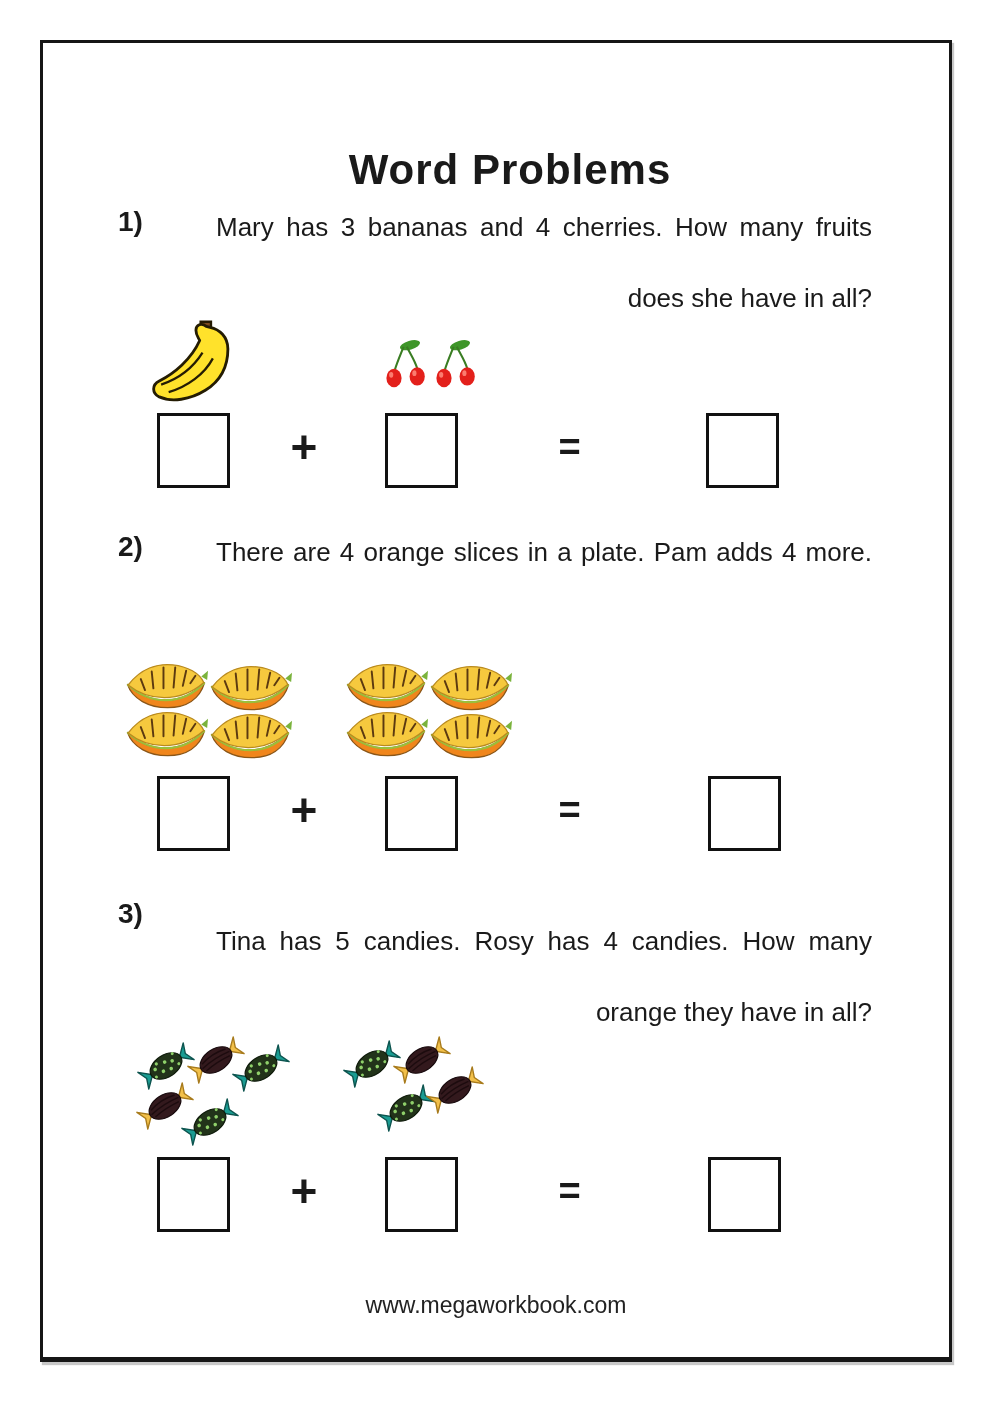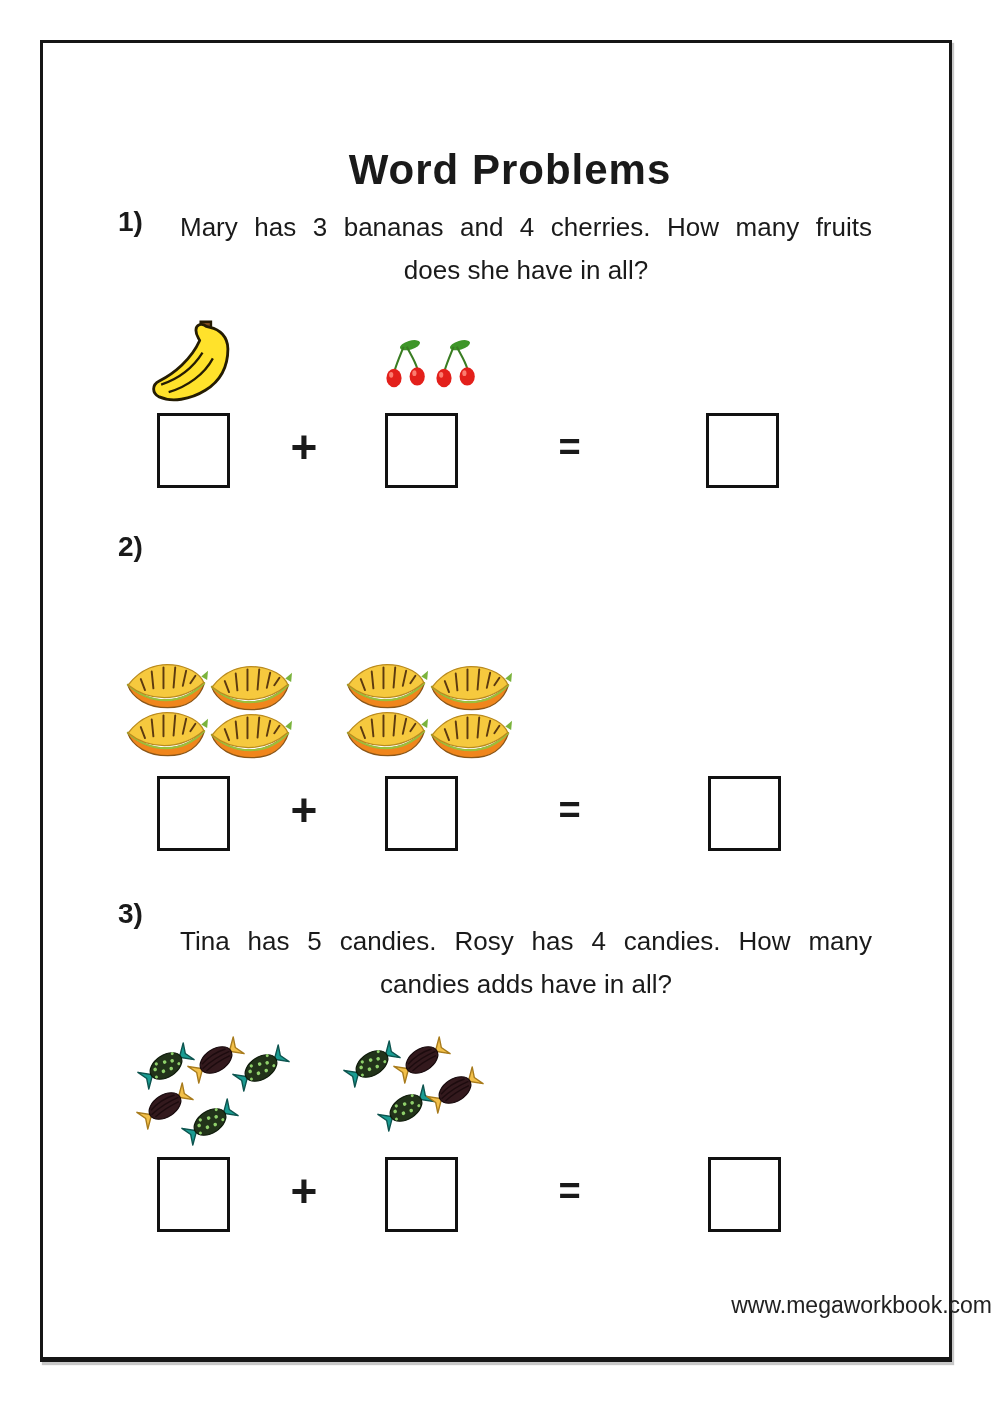--- a/index.html
+++ b/index.html
@@ -11,32 +11,32 @@
     position:absolute;left:40px;top:40px;width:912px;height:1322px;
     box-sizing:border-box;border:3px solid #161616;border-bottom-width:5px;
     background:#ffffff;box-shadow:2px 3px 1px rgba(130,130,130,.45);
   }
   .title{
     position:absolute;top:118px;left:0;width:100%;text-align:center;
     font-size:42px;font-weight:bold;letter-spacing:1px;padding-left:14px;
   }
   .pnum{position:absolute;left:118px;font-size:28px;font-weight:bold;}
   .ptext{position:absolute;left:180px;width:692px;font-size:26px;line-height:43px;}
-  .just{text-align:justify;text-align-last:justify;}
-  .line2{text-align:center;}
+  .just{text-align:justify;text-align-last:justify;margin-left:36px;}
+  .line2{text-align:right;margin-top:28px;}
   .box{
     position:absolute;width:73px;height:75px;box-sizing:border-box;
     border:3px solid #111;background:#fff;
   }
   .opsign{position:absolute;width:40px;text-align:center;font-weight:bold;}
   .plus{font-size:46px;}
   .eq{font-size:38px;letter-spacing:-1px;}
   .art{position:absolute;}
   .footer{
-    position:absolute;top:1292px;left:0;width:100%;text-align:right;
+    position:absolute;top:1292px;left:0;width:100%;text-align:center;
     font-size:23px;color:#222;
   }
   svg.rot{transform:rotate(-33deg);}
 </style>
 </head>
 <body>
 
 <svg width="0" height="0" style="position:absolute" aria-hidden="true">
   <defs>
     <symbol id="banana" viewBox="0 0 100 100">
@@ -111,20 +111,21 @@
   </svg>
 
 <div class="box" style="left:157px;top:413px"></div>
 <div class="opsign plus" style="left:284px;top:420px">+</div>
 <div class="box" style="left:385px;top:413px"></div>
 <div class="opsign eq" style="left:549px;top:426px">=</div>
 <div class="box" style="left:706px;top:413px"></div>
 
 <div class="pnum" style="top:531px">2)</div>
 <div class="ptext" style="top:531px">
+  <div class="just">There are 4 orange slices in a plate. Pam adds 4 more.</div>
 </div>
 
 <svg class="art" style="left:124px;top:660px" width="84" height="50">
     <use href="#orange-slice"></use>
   </svg>
 <svg class="art" style="left:208px;top:662px" width="84" height="50">
     <use href="#orange-slice"></use>
   </svg>
 <svg class="art" style="left:124px;top:708px" width="84" height="50">
     <use href="#orange-slice"></use>
@@ -147,21 +148,21 @@
 
 <div class="box" style="left:157px;top:776px"></div>
 <div class="opsign plus" style="left:284px;top:783px">+</div>
 <div class="box" style="left:385px;top:776px"></div>
 <div class="opsign eq" style="left:549px;top:789px">=</div>
 <div class="box" style="left:708px;top:776px"></div>
 
 <div class="pnum" style="top:898px">3)</div>
 <div class="ptext" style="top:920px">
   <div class="just">Tina has 5 candies. Rosy has 4 candies. How many</div>
-  <div class="line2">candies adds have in all?</div>
+  <div class="line2">orange they have in all?</div>
 </div>
 
 <svg class="art rot" style="left:136px;top:1046px" width="60" height="40">
     <use href="#candy-dot"></use>
   </svg>
 <svg class="art rot" style="left:186px;top:1040px" width="60" height="40">
     <use href="#candy-solid"></use>
   </svg>
 <svg class="art rot" style="left:231px;top:1048px" width="60" height="40">
     <use href="#candy-dot"></use>

